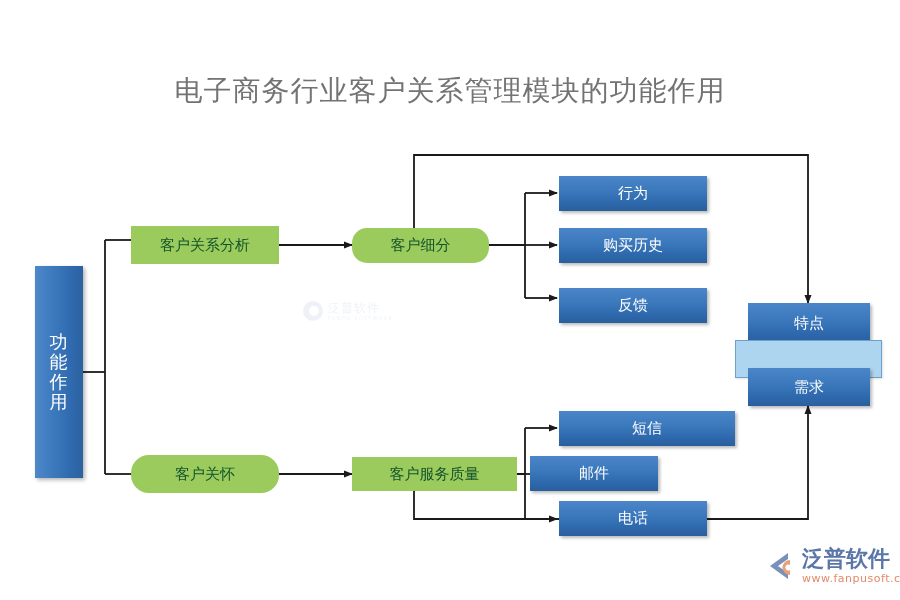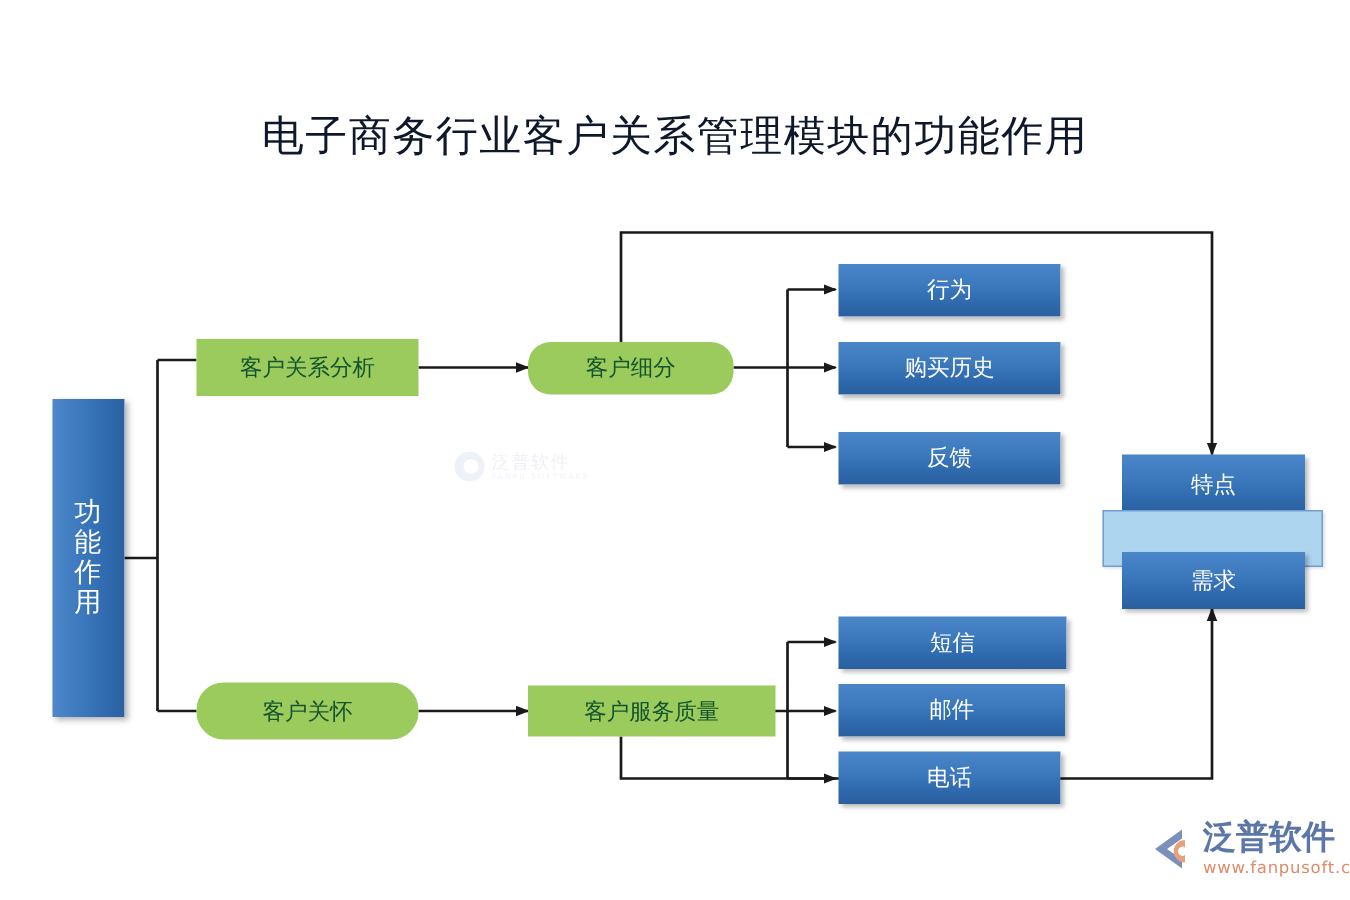--- a/index.html
+++ b/index.html
@@ -11,21 +11,21 @@
     position:relative;
   }
   #canvas{position:absolute;left:0;top:0;width:900px;height:600px;}
 
   
   .title{
     position:absolute;
     left:0;top:72px;width:900px;
     text-align:center;
     font-size:28px;
-    color:#0f172a;
+    color:#737373;
     letter-spacing:1px;
     white-space:nowrap;
   }
 
   
   #wires{position:absolute;left:0;top:0;width:900px;height:600px;}
 
   
   .node{
     position:absolute;
@@ -163,22 +163,22 @@
   <div class="node green" style="left:131px;top:455px;width:148px;height:38px;border-radius:18px;">客户关怀</div>
 
   <div class="node green" style="left:352px;top:228px;width:137px;height:35px;border-radius:15px;">客户细分</div>
 
   <div class="node green" style="left:352px;top:457px;width:165px;height:34px;">客户服务质量</div>
 
   <div class="node blue" style="left:559px;top:176px;width:148px;height:35px;">行为</div>
   <div class="node blue" style="left:559px;top:288px;width:148px;height:35px;">反馈</div>
   <div class="node blue" style="left:559px;top:228px;width:148px;height:35px;">购买历史</div>
 
-  <div class="node blue" style="left:559px;top:411px;width:152px;height:35px;">短信</div>
-  <div class="node blue" style="left:559px;top:456px;width:151px;height:35px;">邮件</div>
+  <div class="node blue" style="left:559px;top:411px;width:176px;height:35px;">短信</div>
+  <div class="node blue" style="left:530px;top:456px;width:128px;height:35px;">邮件</div>
   <div class="node blue" style="left:559px;top:501px;width:148px;height:35px;">电话</div>
 
   <div class="node blue" style="left:748px;top:303px;width:122px;height:40px;">特点</div>
 
   <div class="node pale" style="left:735px;top:340px;width:147px;height:38px;"></div>
 
   <div class="node blue" style="left:748px;top:368px;width:122px;height:38px;">需求</div>
 
   <div class="watermark">
     <div class="wm-mark"></div>

